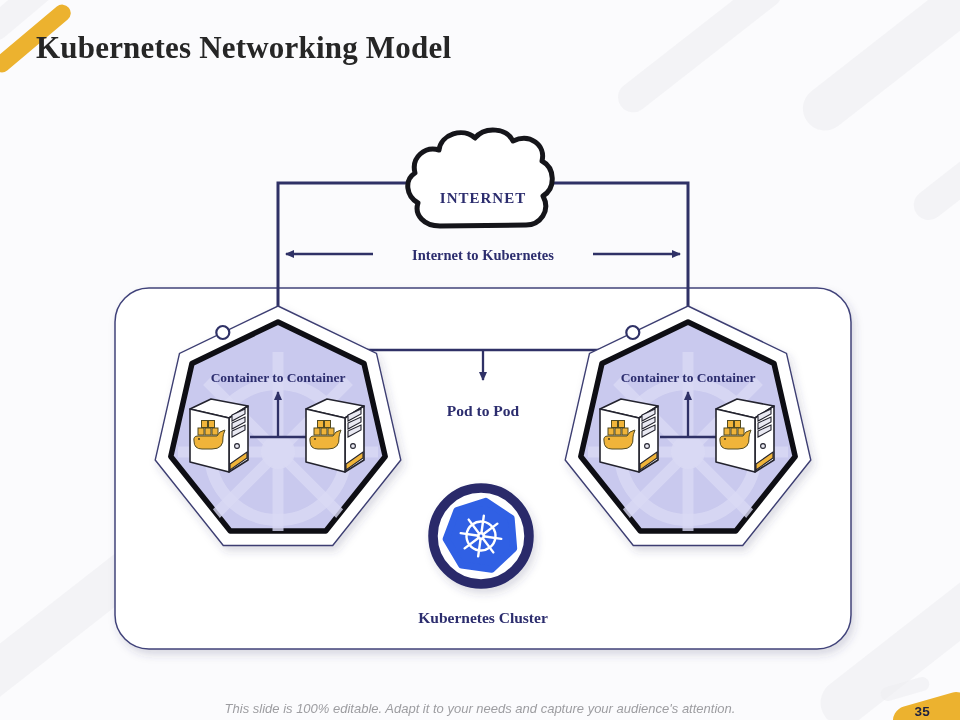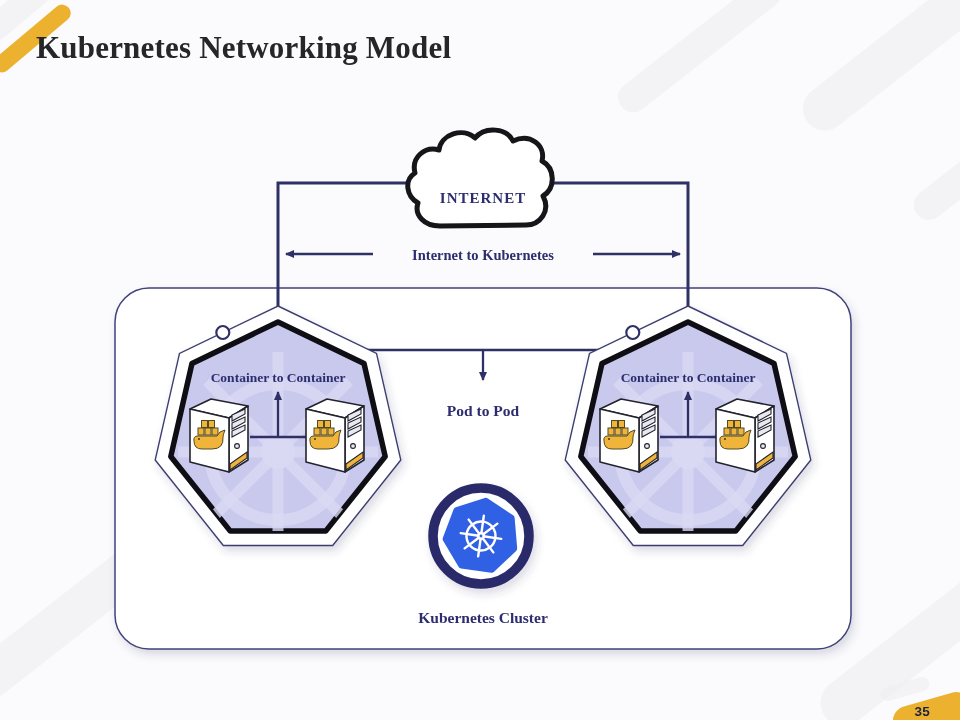--- a/index.html
+++ b/index.html
@@ -190,19 +190,20 @@
           <line x1="-2.9" y1="2.9" x2="-14.5" y2="14.5"></line>
           <line x1="2.9" y1="-2.9" x2="14.5" y2="-14.5"></line>
         </g>
         <circle class="wheel-hub" r="4.2"></circle>
         <circle class="wheel-dot" r="1.4"></circle>
       </g>
       <text class="lbl lbl-cluster" x="483" y="623">Kubernetes Cluster</text>
     </g>
   </svg>
 
+  <div class="footer-note">This slide is 100% editable. Adapt it to your needs and capture your audience's attention.</div>
 
   <div class="deco d-h"></div>
   <div class="page-badge">
     <span>35</span>
   </div>
 
 </div>
 
 </body></html>

